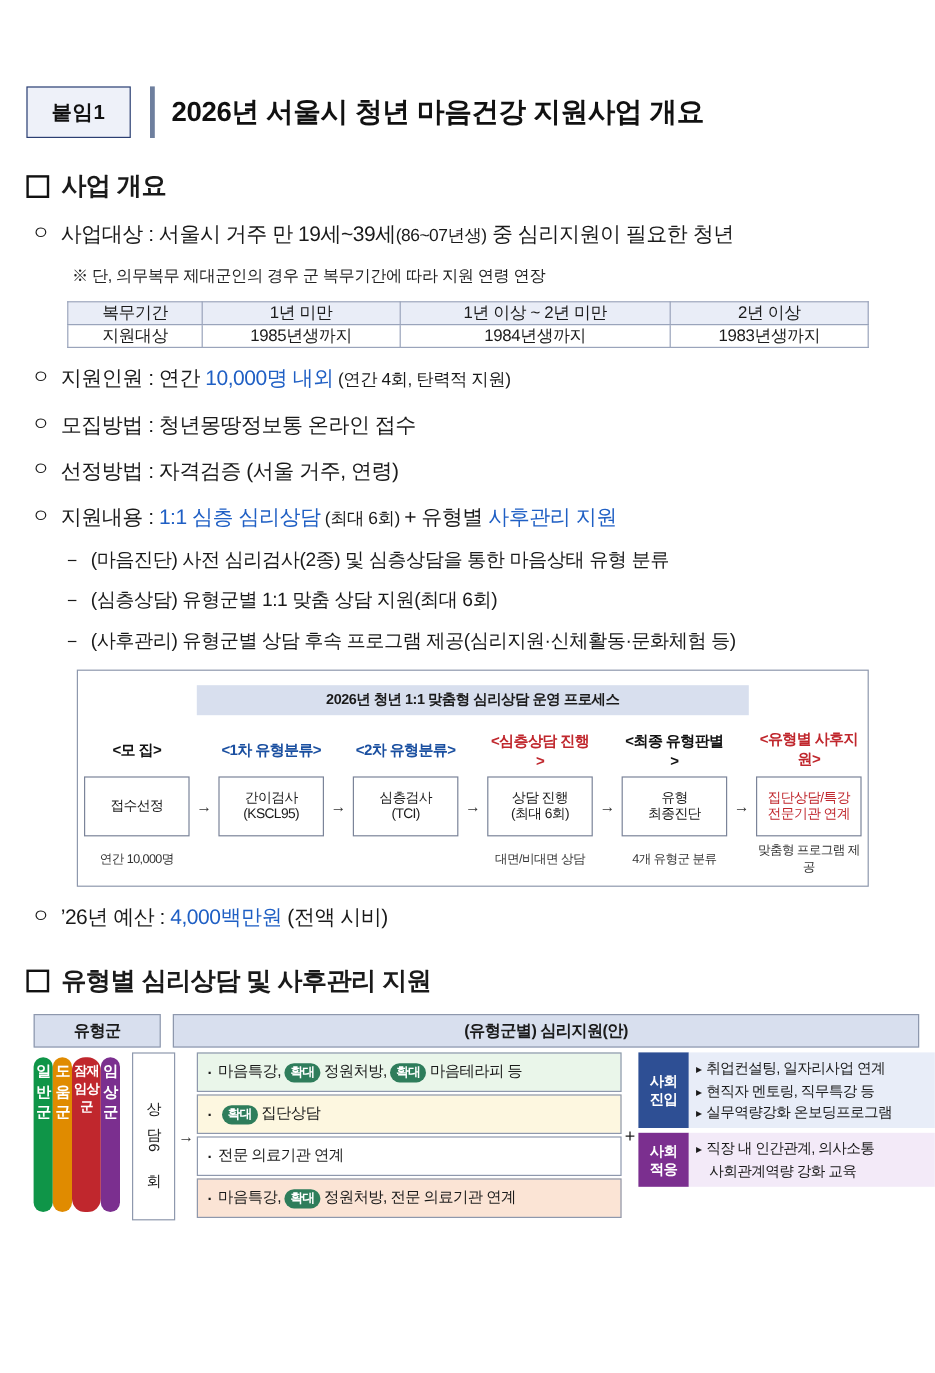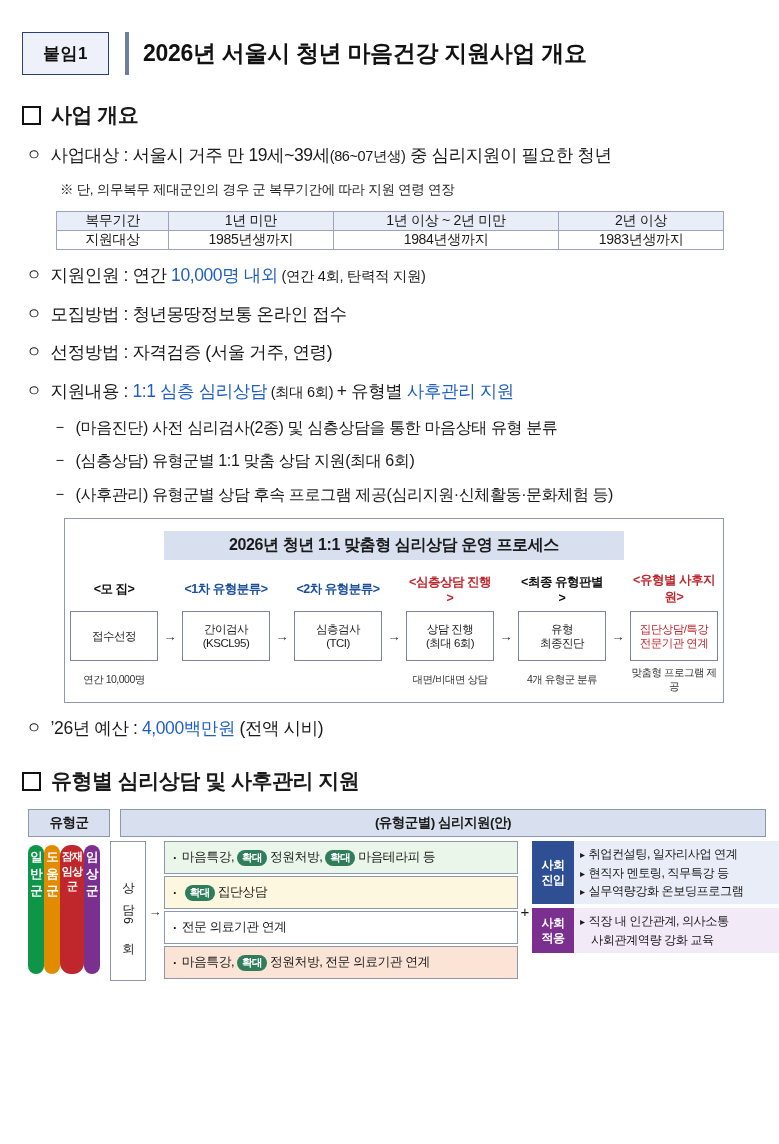--- a/index.html
+++ b/index.html
@@ -12,20 +12,21 @@
     height: 1144px;
     font-family: "Liberation Sans", sans-serif;
     color: #1a1a1a;
     position: relative;
     overflow: hidden;
   }
   .page {
     padding: 32px 22px 10px 22px;
     box-sizing: border-box;
     width: 642px;
+    margin-top: 40px;
   }
 
   
   .header-row {
     display: flex;
     align-items: stretch;
     margin-bottom: 26px;
   }
   .attach-badge {
     border: 1.5px solid #2b3f72;
@@ -128,21 +129,21 @@
   .proc-box {
     border: 1px solid #8e98ad;
     margin: 12px 0 10px 42px;
     width: 660px;
     padding: 10px 0 8px 0;
     box-sizing: border-box;
   }
   .proc-title {
     text-align: center;
     background: #d8dfee;
-    font-size: 16px;
+    font-size: 12px;
     font-weight: bold;
     width: 460px;
     margin: 2px auto 12px auto;
     padding: 4px 0;
     letter-spacing: -0.4px;
   }
   .proc-labels, .proc-nodes, .proc-foot {
     display: flex;
     align-items: center;
     justify-content: center;
@@ -200,21 +201,21 @@
     align-items: flex-end;
     margin-bottom: 4px;
   }
   .sup-head .h-cat {
     width: 72px;
     background: #d8dfee;
     border: 1px solid #8e98ad;
     text-align: center;
     font-size: 13.5px;
     font-weight: bold;
-    padding: 4px 4px;
+    padding: 4px 16px;
     letter-spacing: -0.5px;
   }
   .sup-head .h-main {
     flex: 1;
     margin-left: 10px;
     background: #d8dfee;
     border: 1px solid #8e98ad;
     text-align: center;
     font-size: 13.5px;
     font-weight: bold;

